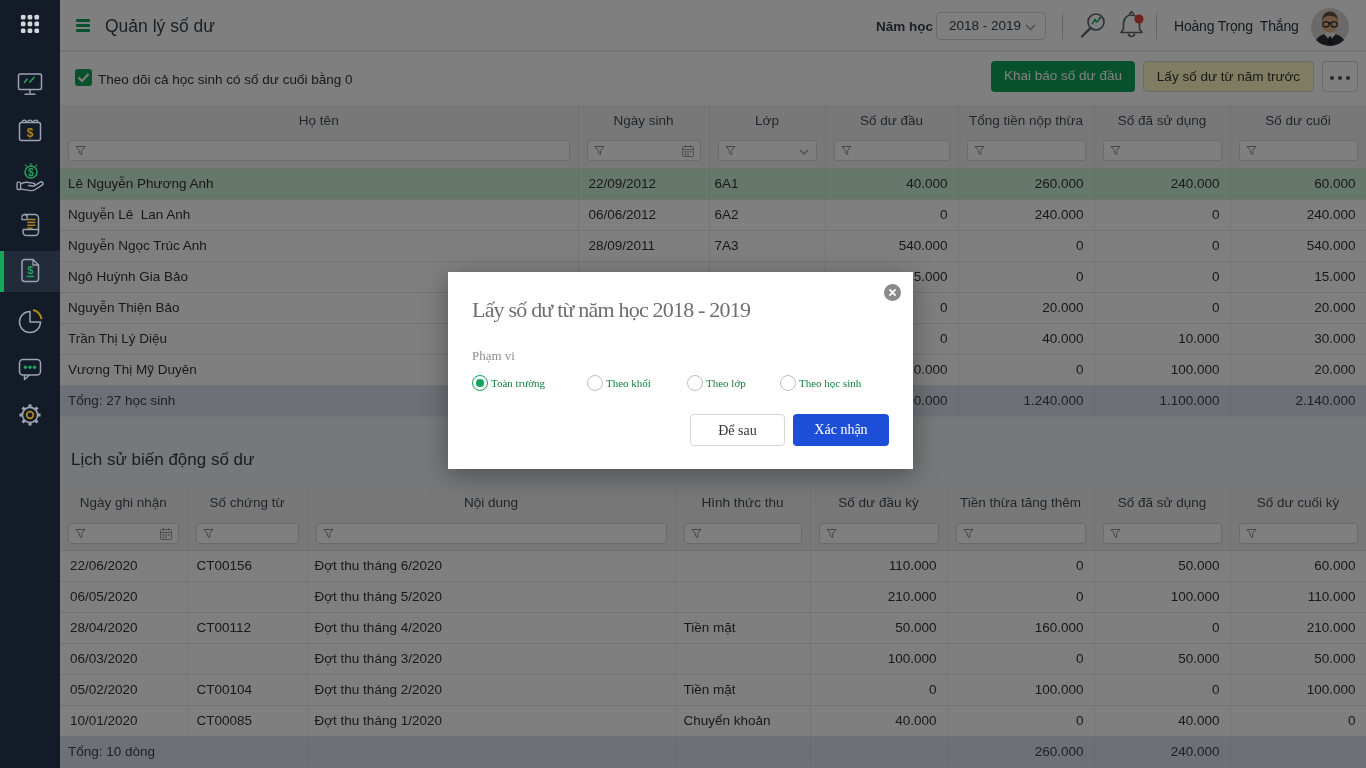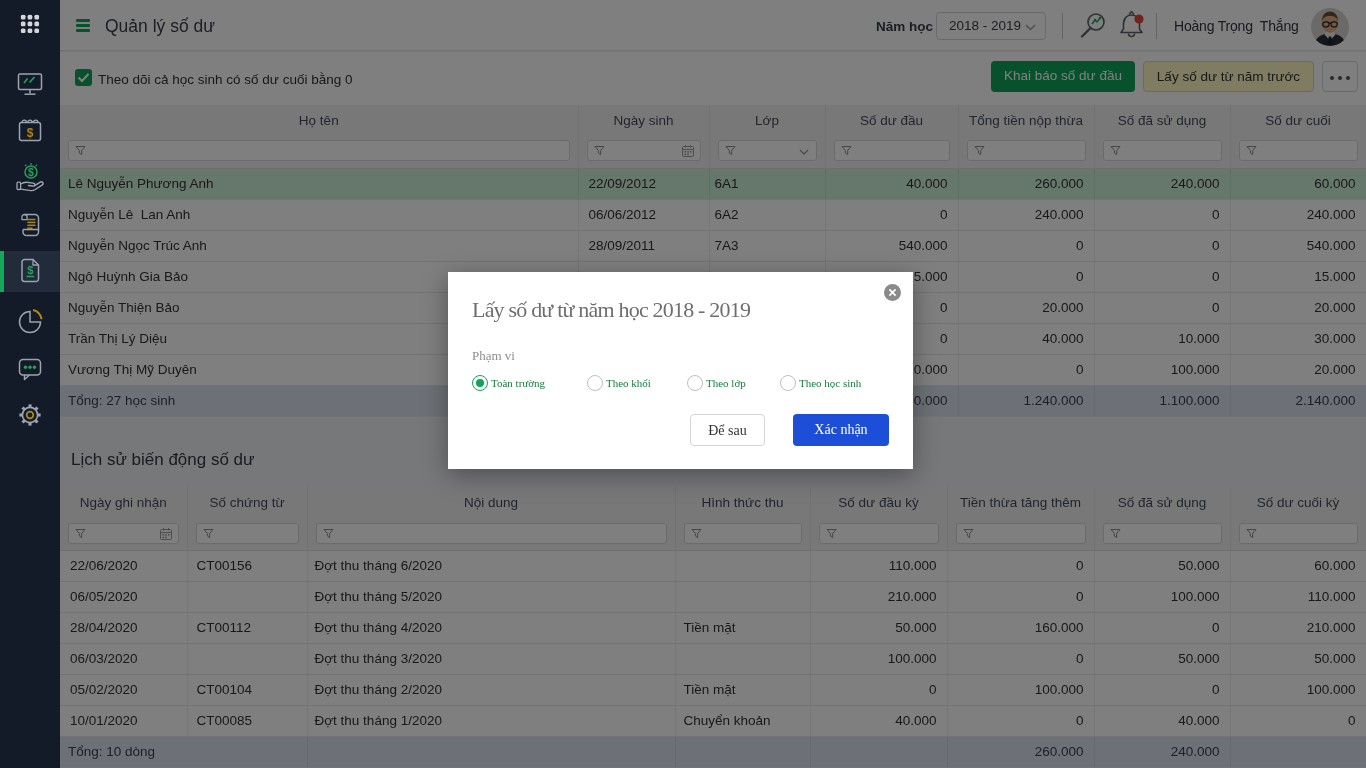--- a/index.html
+++ b/index.html
@@ -47,21 +47,21 @@
 #modal { position:absolute; left:448px; top:272px; width:465px; height:197px; background:#fff; border-radius:0; box-shadow:0 6px 24px rgba(0,0,0,0.35); z-index:60;font-family:Liberation Serif, serif; }
 #mclose { position:absolute; right:12px; top:12px; width:17px; height:17px; }
 #mtitle { position:absolute; left:24px; top:25px; font-size:22px; letter-spacing:-0.8px; color:#6e6e6e; z-index:61; }
 #mlabel { position:absolute; left:24px; top:76px; font-size:13px; color:#8e8e8e; }
 .ritem { position:absolute; top:101px; height:17px; }
 .rb { display:inline-block; width:16px; height:16px; border-radius:50%; border:1px solid #bfbfbf; background:#fff; vertical-align:middle; }
 .rb.on { border:1.5px solid #0fa45a; position:relative; }
 .rb.on::after { content:""; position:absolute; left:3px; top:3px; width:8px; height:8px; border-radius:50%; background:#0fa45a; }
 .rlab { display:inline-block; margin-left:3px; font-size:11px; color:#15803d; vertical-align:middle; line-height:17px; }
 .mbtn { position:absolute; top:142px; height:32px; border-radius:4px; font-size:14px; text-align:center; line-height:31px; }
-#mb1 { left:242px; width:75px; border:1px solid #d5d5d5; color:#333; background:#fff; }
+#mb1 { left:242px; width:95px; border:1px solid #d5d5d5; color:#333; background:#fff; }
 #mb2 { left:345px; width:96px; background:#1d4ed8; color:#fff; }
 </style>
 </head>
 <body>
 
 <div id="topbar">
   <div id="hamb" style="position:absolute;left:16px;top:19px;">
       <div></div>
       <div></div>
       <div></div>

